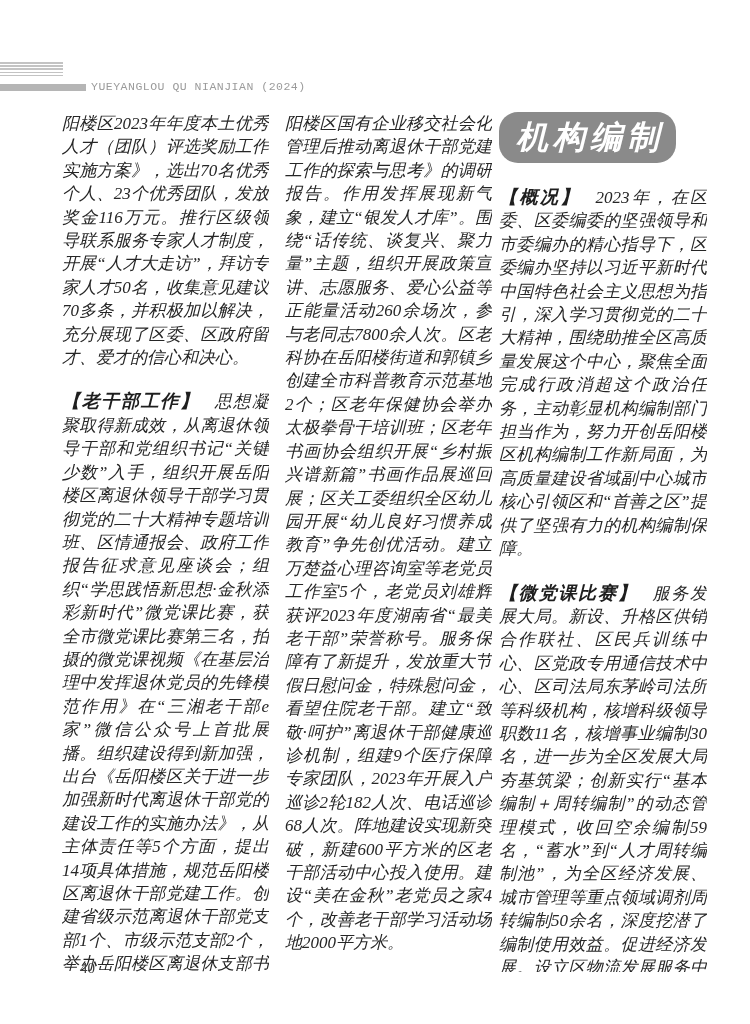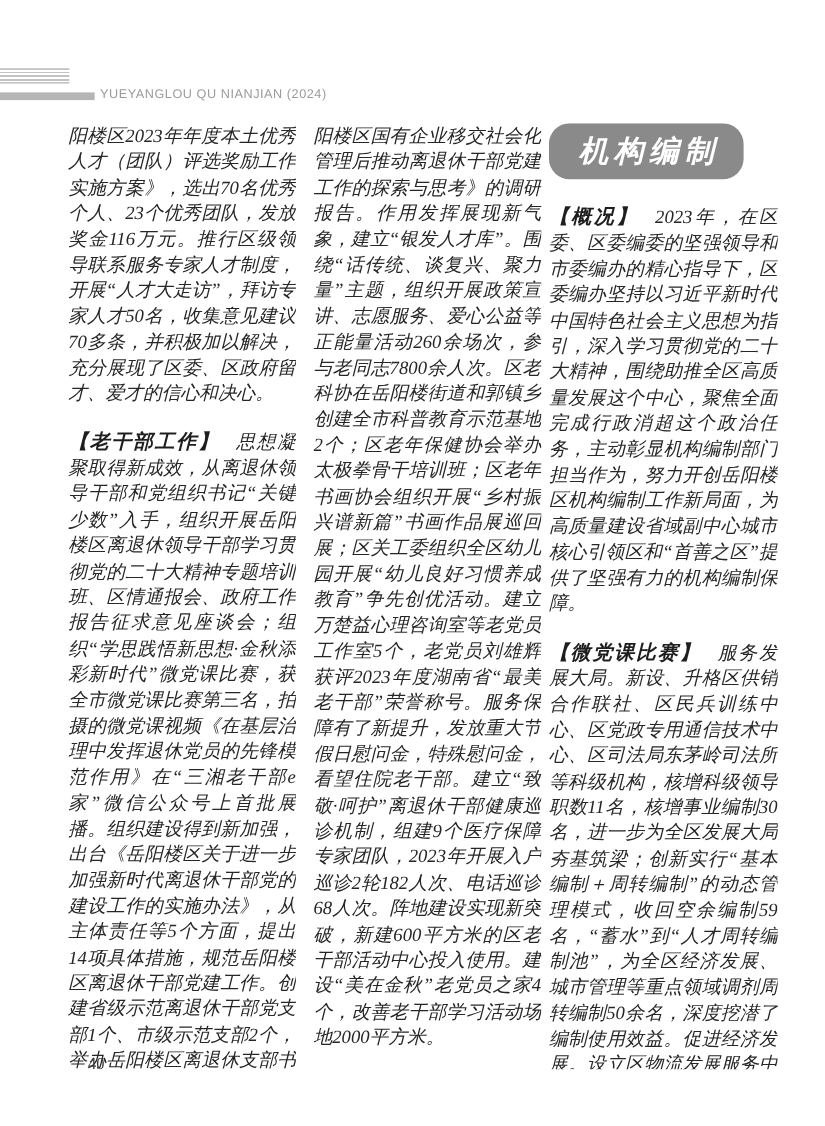--- a/index.html
+++ b/index.html
@@ -25,21 +25,21 @@
     letter-spacing:1px;
     font-family:"Liberation Sans","DejaVu Sans",sans-serif;
   }
   .hdr-bar {
     position:absolute; left:0; top:84px;
     width:86px; height:7px; background:#b5b5b5;
   }
   .hdr-sub {
     position:absolute; left:91px; top:80px;
     font-size:11.5px; color:#9b9b9b; letter-spacing:0.5px;
-    font-family:Liberation Sans, sans-serif;
+    font-family:Liberation Mono, monospace;
   }
 
   
   .col {
     position:absolute; top:112px;
     width:207px;
     font-size:17px; line-height:23.4px;
     text-align:justify;
     overflow:hidden;
     font-style:italic;
@@ -59,21 +59,21 @@
   }
 
   
   .section-badge {
     width:177px; height:51px;
     background:#8a8a8a;
     border-radius:19px;
     margin:0 0 23px 0;
     display:flex; align-items:center; justify-content:center;
     color:#ffffff;
-    font-size:27px; font-weight:700;
+    font-size:32px; font-weight:700;
     letter-spacing:5px; padding-left:5px;
     font-family:"Liberation Sans","DejaVu Sans",sans-serif;
   }
 
   
   .page-number {
     position:absolute; left:80px; top:960px;
     font-size:15px; color:#3c3c3c;
   }
 </style>

